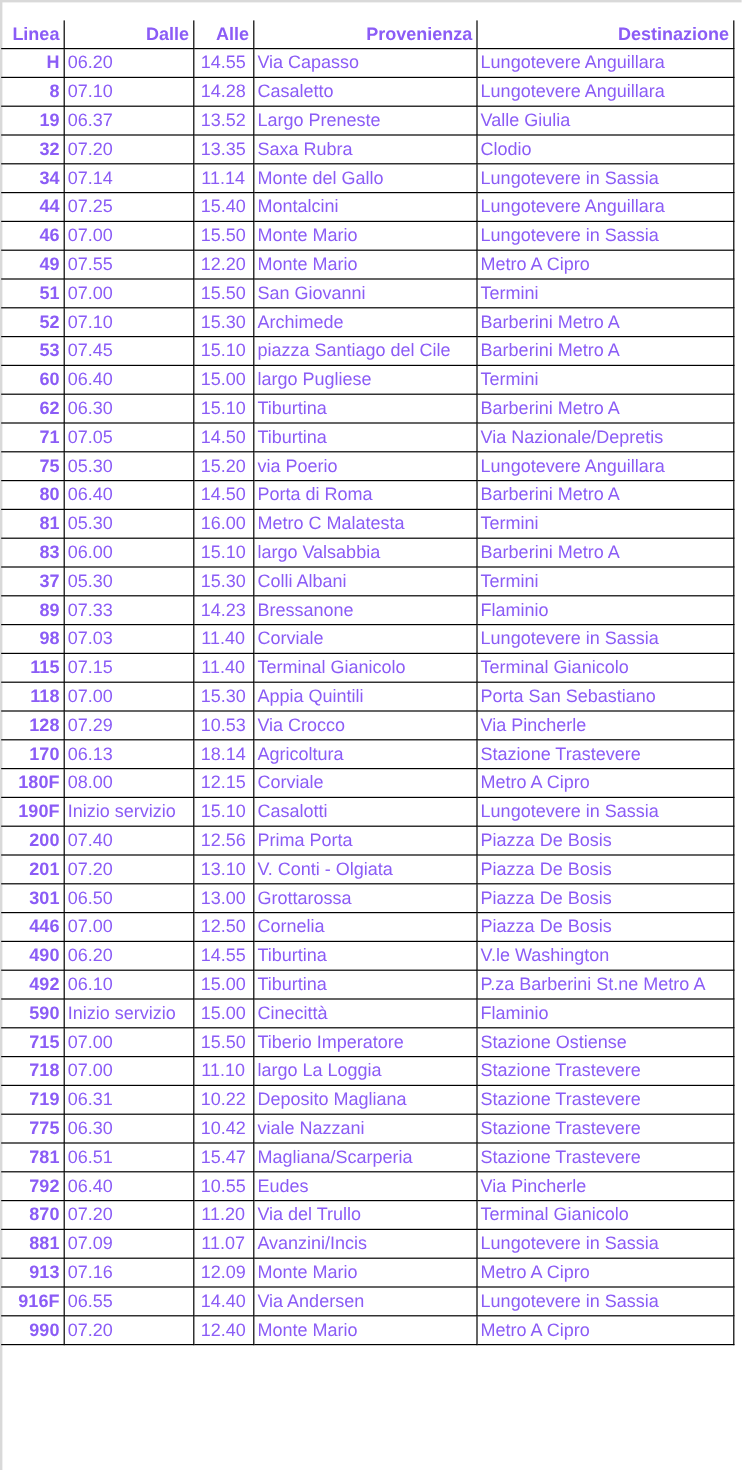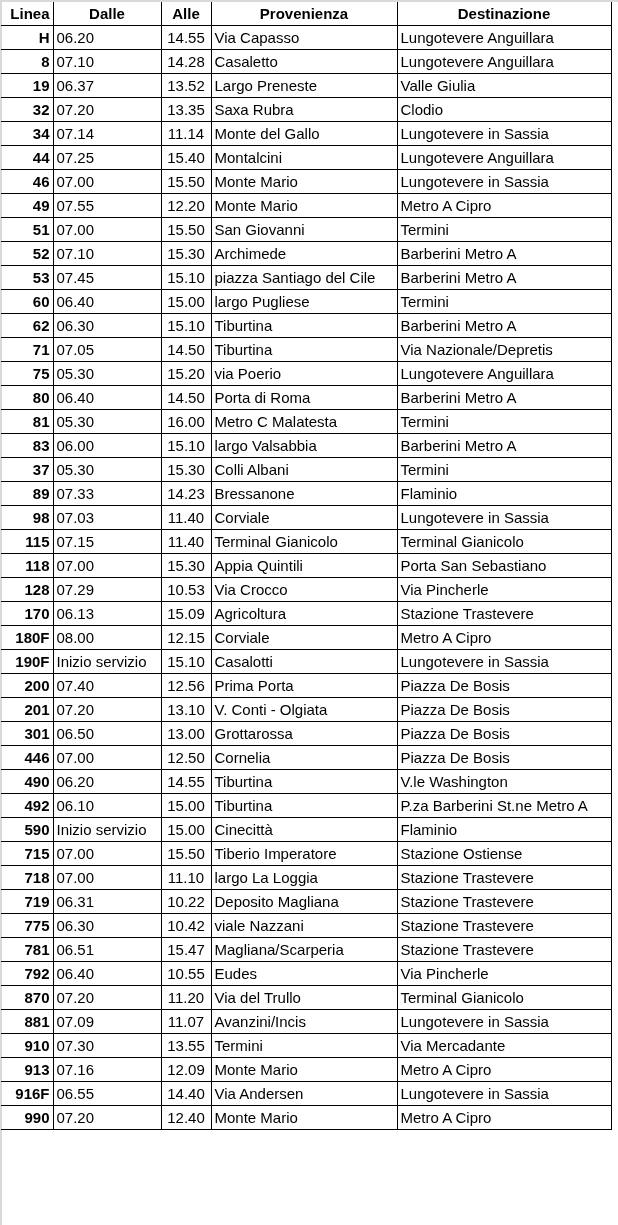--- a/index.html
+++ b/index.html
@@ -3,39 +3,39 @@
   <meta charset="utf-8">
   <style>
     html, body { margin: 0; padding: 0; background: #ffffff; }
     body { width: 618px; height: 1225px; overflow: hidden; position: relative; }
     .frame {
       position: absolute; left: 0; top: 0; width: 618px; height: 1225px;
       border-left: 2px solid #d9d9d9; border-top: 2px solid #d9d9d9;
       box-sizing: border-box;
     }
     table {
-      position: absolute; left: 1px; top: 2px;
+      position: absolute; left: 1px; top: 17px;
       border-collapse: collapse;
       font-family: "Liberation Sans", sans-serif;
       font-size: 15px;
-      color: #000000;
+      color: #8b5cf6;
       table-layout: fixed;
     }
     col.c-linea { width: 52px; }
     col.c-dalle { width: 108px; }
     col.c-alle { width: 50px; }
     col.c-prov { width: 186px; }
     col.c-dest { width: 214px; }
     th, td {
       height: 23px; padding: 0 3px; line-height: 23px;
       border: 1px solid #000000; white-space: nowrap; overflow: hidden;
     }
     tr:first-child th { border-top: none; }
     th:first-child, td:first-child { border-left: none; }
-    th { font-weight: bold; text-align: center; font-size: 15px; height: 23px; }
+    th { font-weight: bold; text-align: right; font-size: 15px; height: 23px; }
     th.linea { text-align: right; }
     td.linea { font-weight: bold; text-align: right; }
     td.alle { text-align: center; }
   </style>
 </head>
 <body>
 
 <div class="frame"></div>
 
 <table>
@@ -220,21 +220,21 @@
       <tr>
         <td class="linea">128</td>
         <td class="dalle">07.29</td>
         <td class="alle">10.53</td>
         <td class="prov">Via Crocco</td>
         <td class="dest">Via Pincherle</td>
       </tr>
       <tr>
         <td class="linea">170</td>
         <td class="dalle">06.13</td>
-        <td class="alle">15.09</td>
+        <td class="alle">18.14</td>
         <td class="prov">Agricoltura</td>
         <td class="dest">Stazione Trastevere</td>
       </tr>
       <tr>
         <td class="linea">180F</td>
         <td class="dalle">08.00</td>
         <td class="alle">12.15</td>
         <td class="prov">Corviale</td>
         <td class="dest">Metro A Cipro</td>
       </tr>
@@ -344,27 +344,20 @@
         <td class="dest">Terminal Gianicolo</td>
       </tr>
       <tr>
         <td class="linea">881</td>
         <td class="dalle">07.09</td>
         <td class="alle">11.07</td>
         <td class="prov">Avanzini/Incis</td>
         <td class="dest">Lungotevere in Sassia</td>
       </tr>
       <tr>
-        <td class="linea">910</td>
-        <td class="dalle">07.30</td>
-        <td class="alle">13.55</td>
-        <td class="prov">Termini</td>
-        <td class="dest">Via Mercadante</td>
-      </tr>
-      <tr>
         <td class="linea">913</td>
         <td class="dalle">07.16</td>
         <td class="alle">12.09</td>
         <td class="prov">Monte Mario</td>
         <td class="dest">Metro A Cipro</td>
       </tr>
       <tr>
         <td class="linea">916F</td>
         <td class="dalle">06.55</td>
         <td class="alle">14.40</td>

